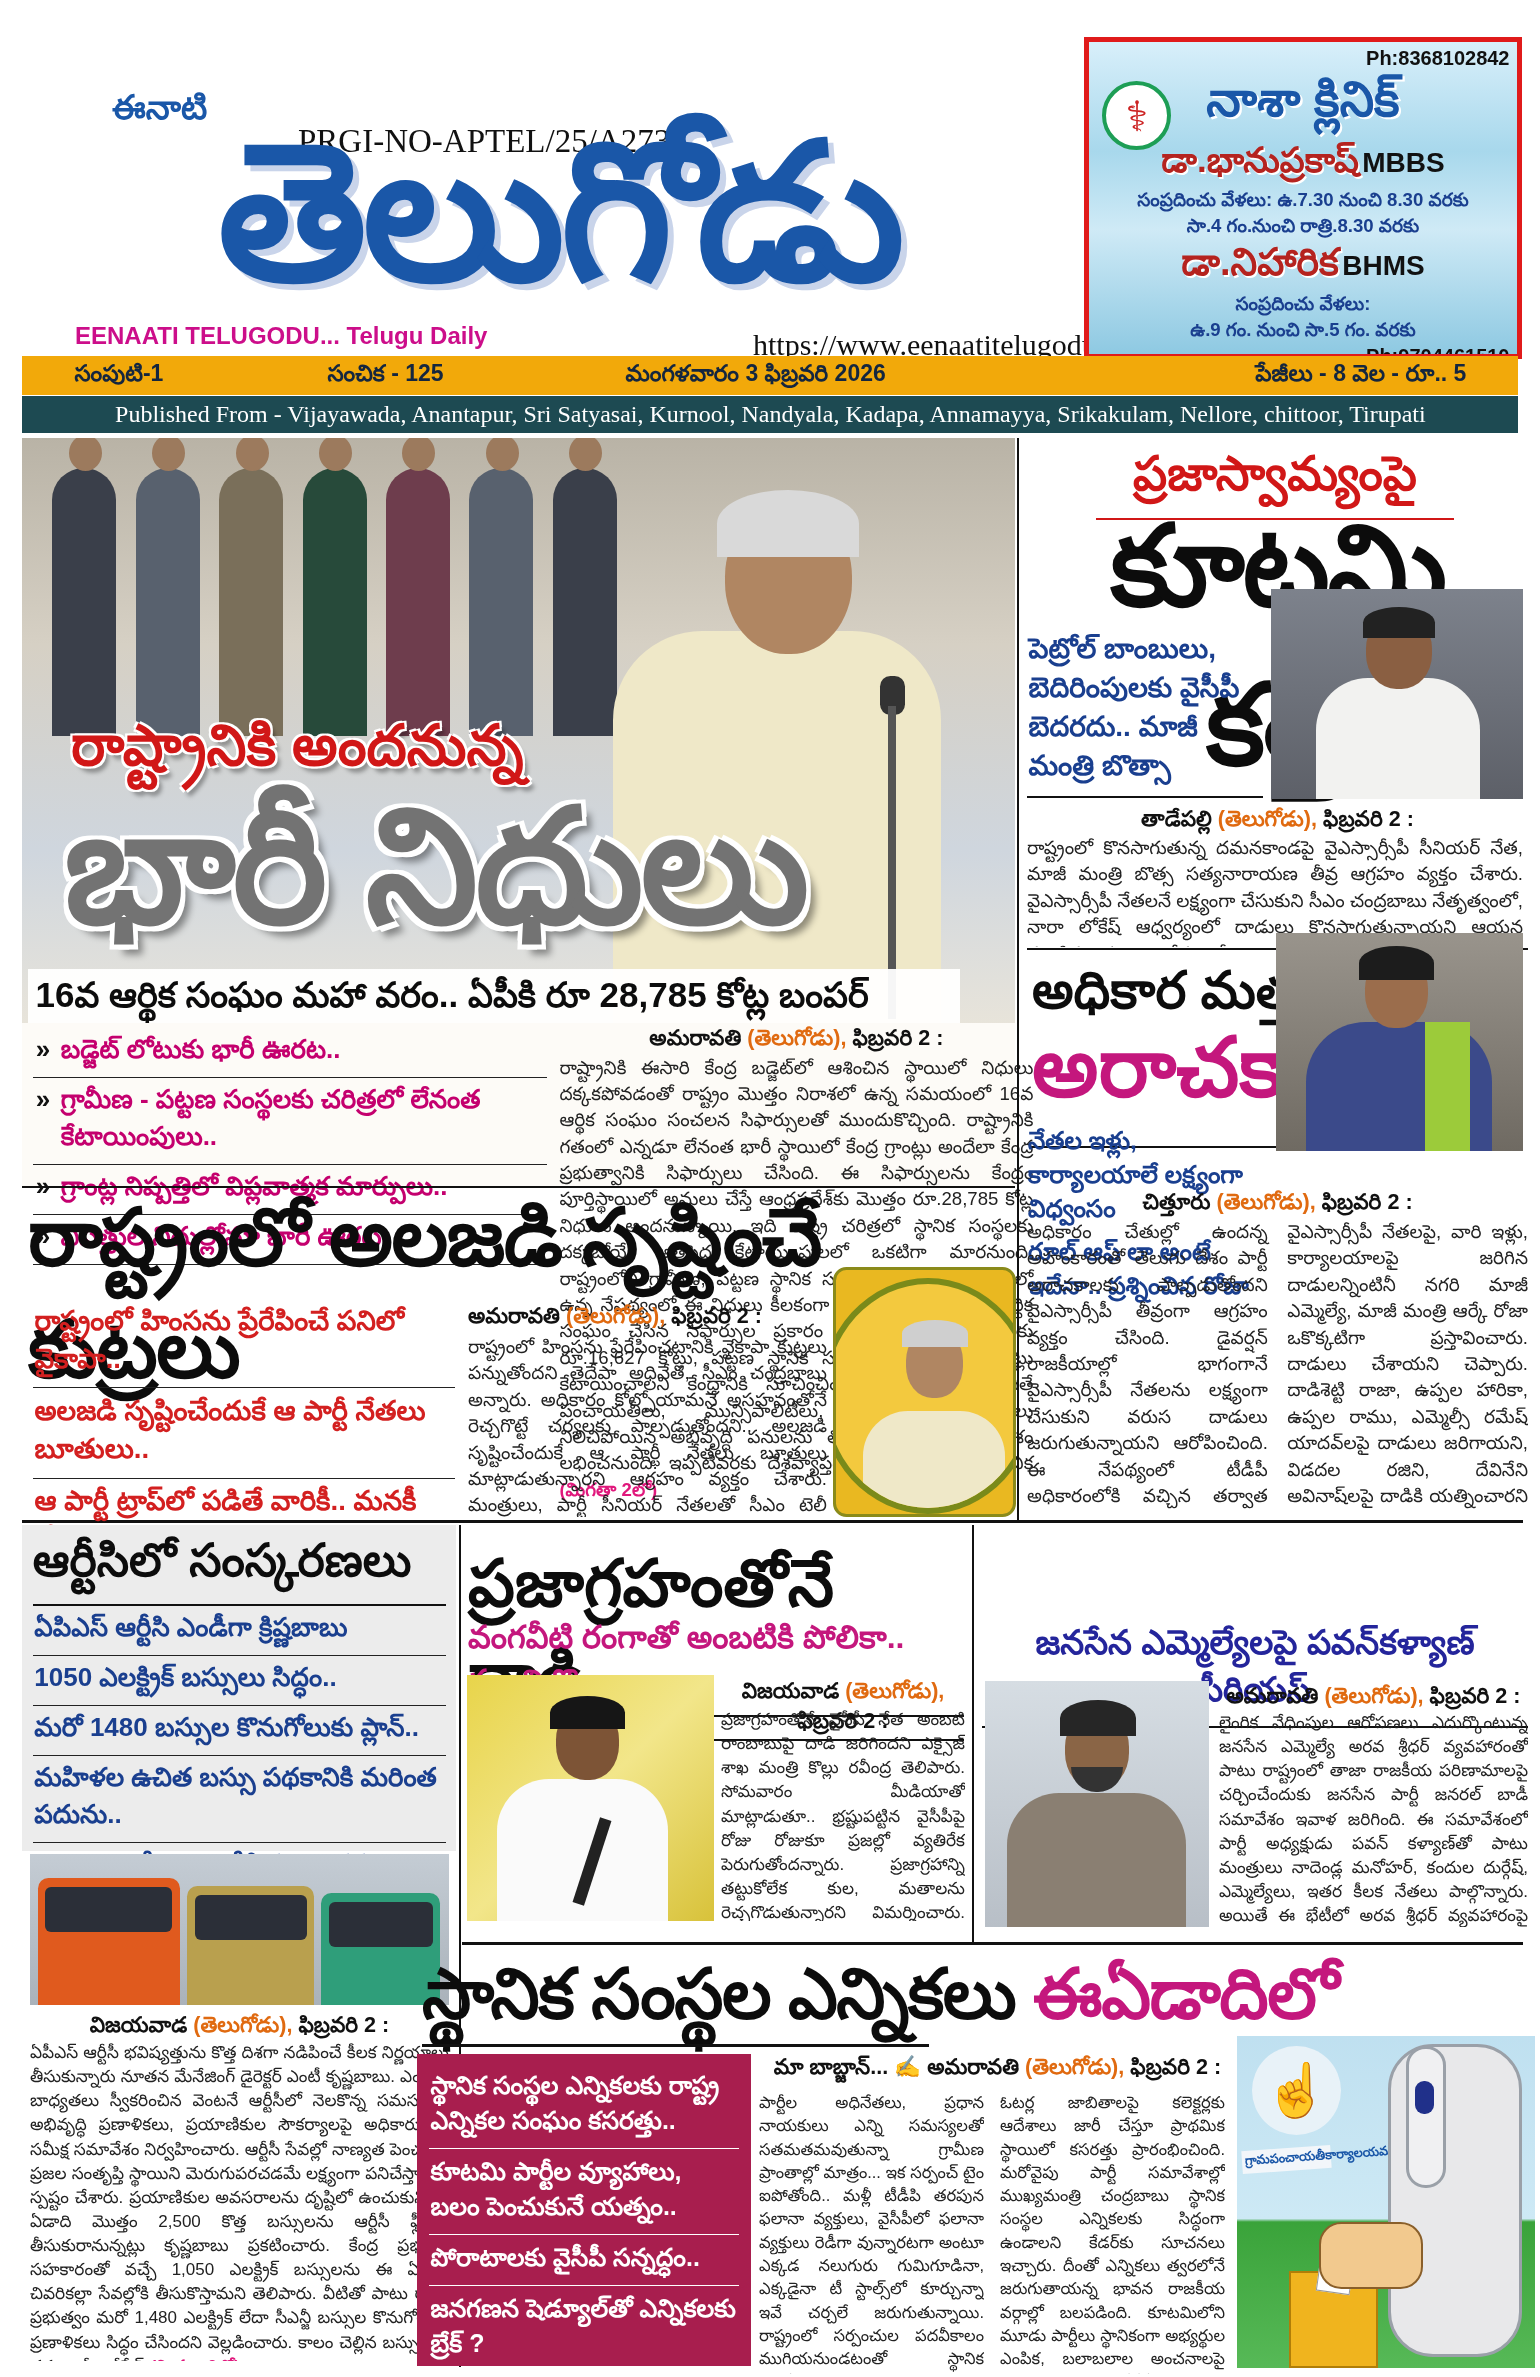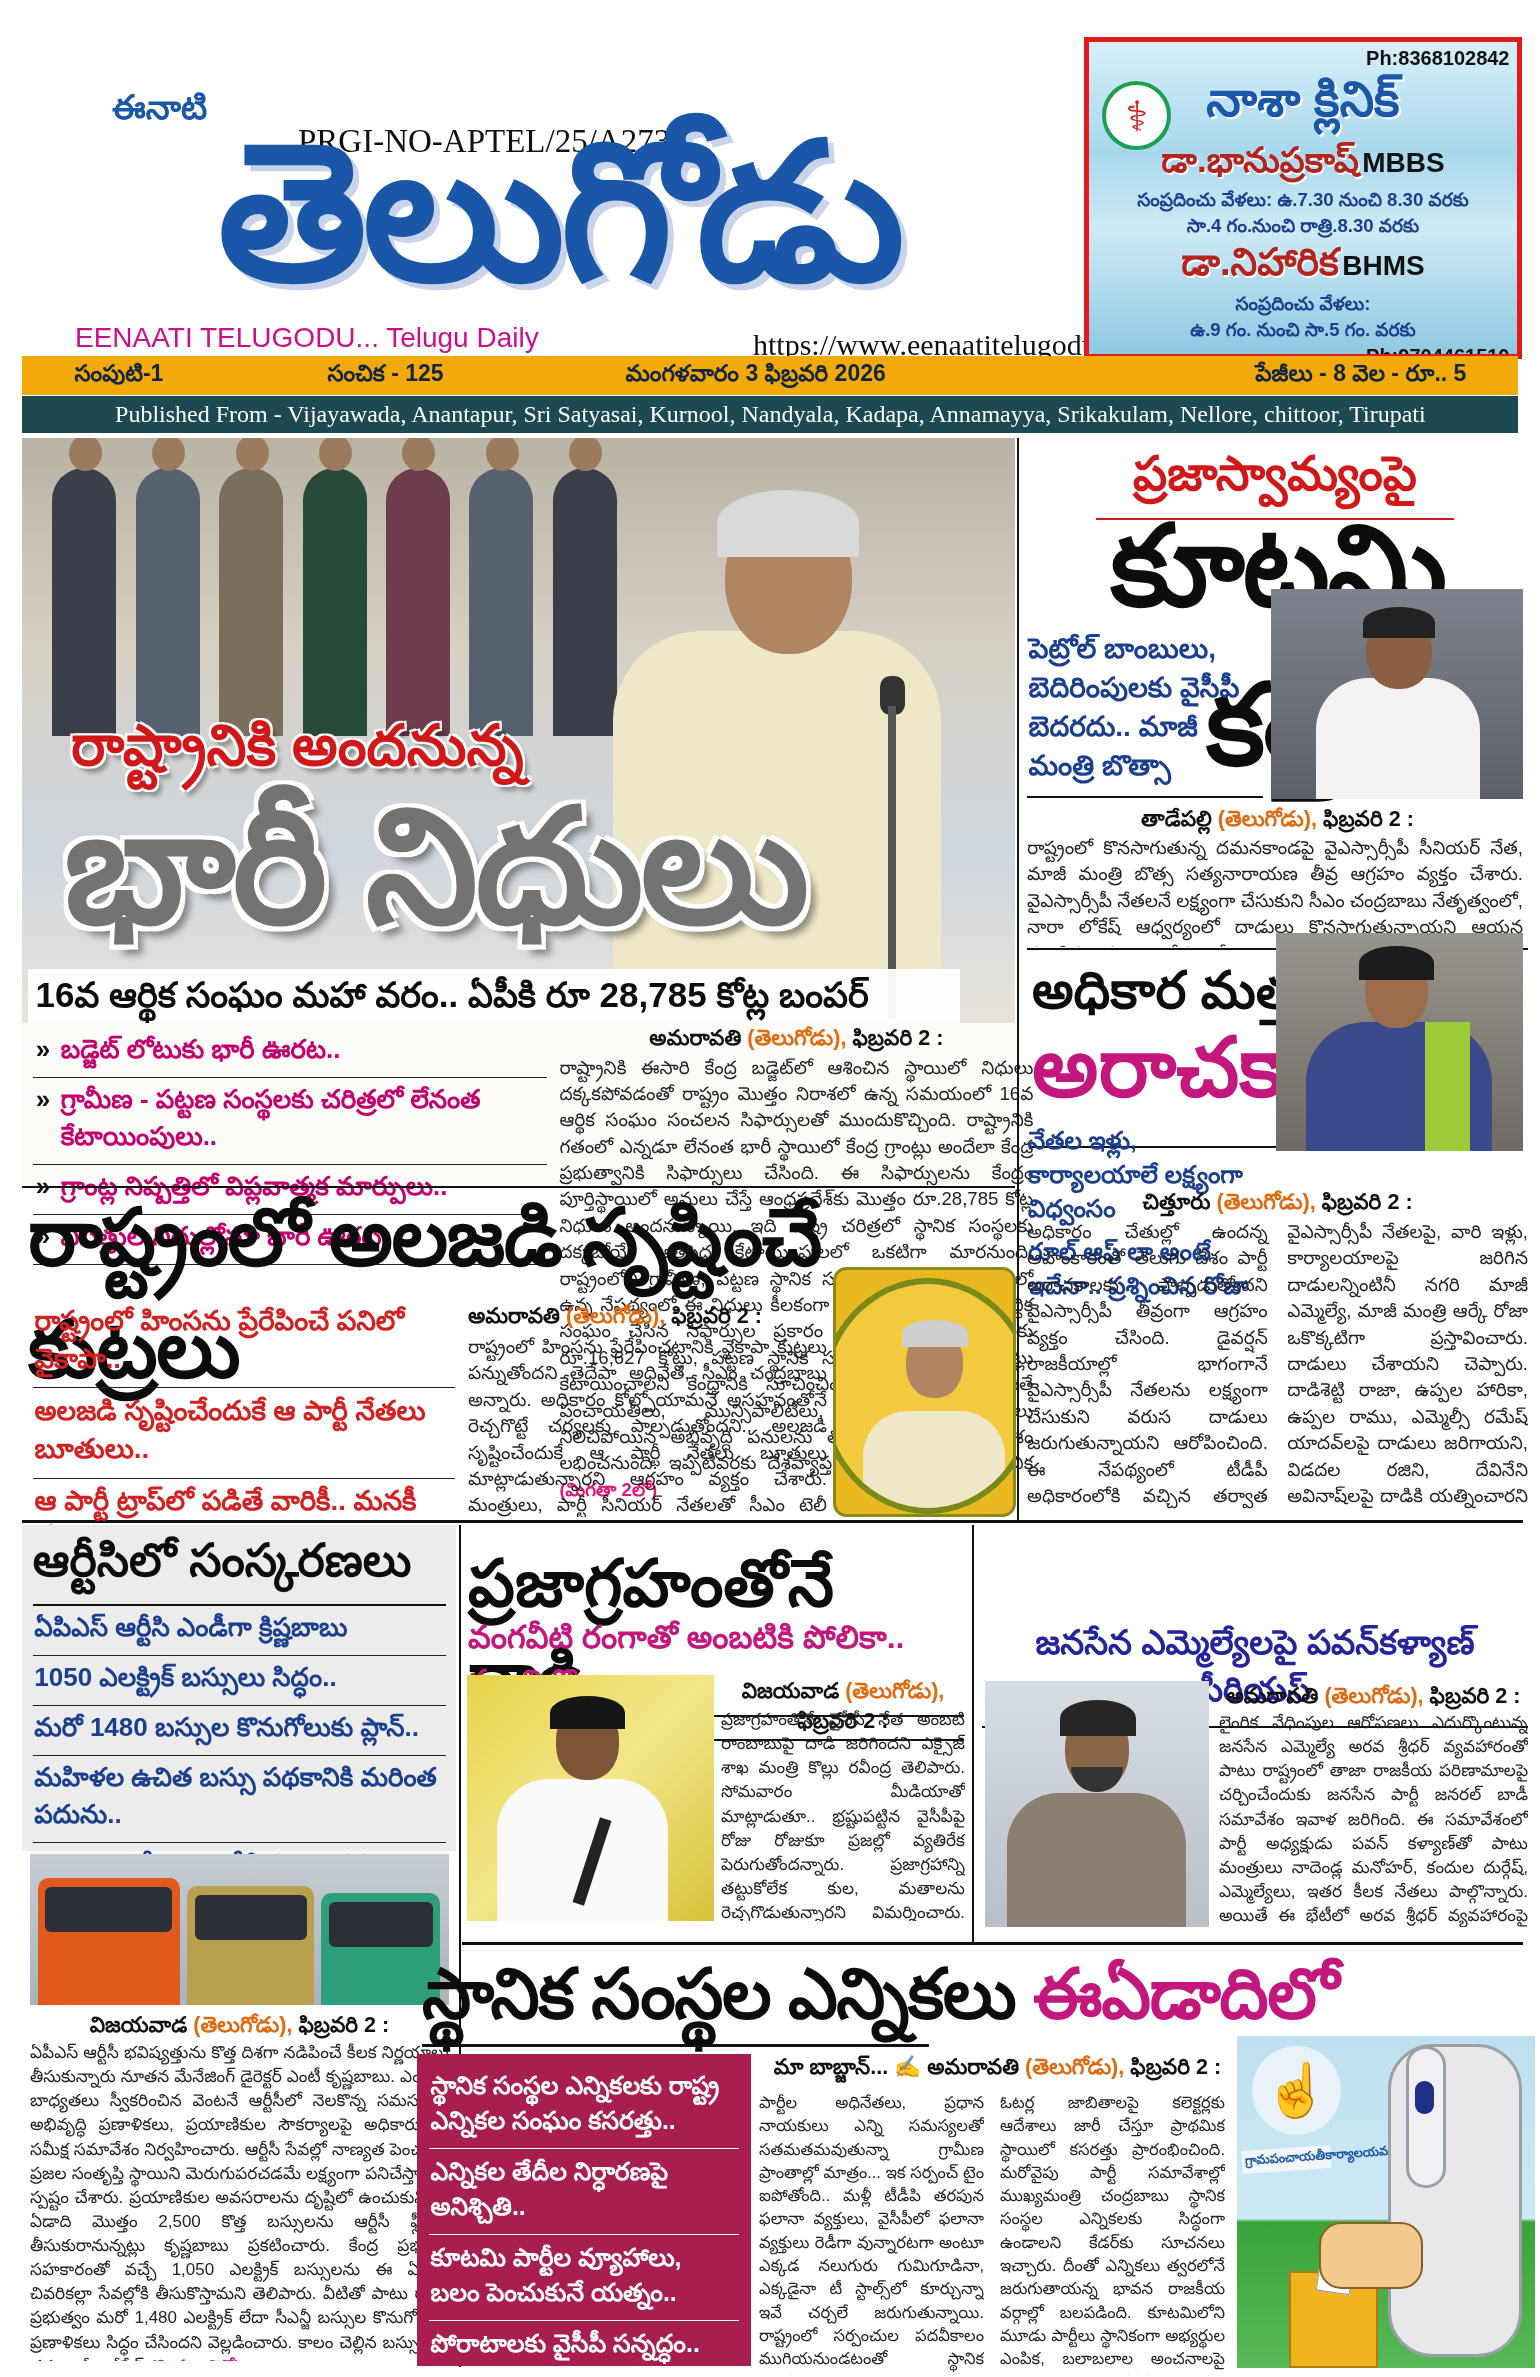--- a/index.html
+++ b/index.html
@@ -9,21 +9,21 @@
   .abs{position:absolute;}
   .serif{font-family:"Liberation Serif",serif;}
   .just{text-align:justify;}
   .rule{position:absolute;background:#111;}
   
   .brand-small{left:112px;top:88px;font-size:34px;font-weight:bold;color:#1a57a8;}
   .regno{left:298px;top:123px;font-size:33px;color:#111;}
   .masthead{left:45px;top:112px;width:1028px;text-align:center;font-size:192px;font-weight:bold;
             color:#1a57a8;letter-spacing:-4.5px;line-height:1.05;
             text-shadow:6px 6px 0 #c9d4ea;}
-  .tagline{left:75px;top:322px;font-size:28px;font-weight:normal;color:#cc0e8a;}
+  .tagline{left:75px;top:322px;font-size:24px;font-weight:bold;color:#cc0e8a;}
   .website{left:753px;top:328px;font-size:30px;color:#111;}
   
   .adbox{left:1084px;top:37px;width:438px;height:322px;border:5.2px solid #e01b1b;
          background:linear-gradient(180deg,#d8effa 0%,#a8d8ec 35%,#cfeaf6 60%,#8ec9e2 100%);
          text-align:center;padding:4.5px 7.5px;overflow:hidden;}
   .ad-ph{font-size:20px;font-weight:bold;text-align:right;color:#111;}
   .ad-logo{position:absolute;left:13.4px;top:39px;width:69px;height:69px;border-radius:50%;
            background:#fff;border:4.5px solid #1d9e55;color:#c22;font-size:42px;line-height:64px;}
   .ad-clinic{font-size:49px;font-weight:bold;color:#1a57a8;text-shadow:2.2px 2.2px 0 #ffffff;margin-top:1.5px;}
   .ad-doc1{font-size:35px;font-weight:bold;color:#b5231f;text-shadow:1.5px 1.5px 0 #fff;}
@@ -383,21 +383,20 @@
   <div class="rule" style="left:459px;top:1525px;width:2.2px;height:842px;"></div>
   <div class="rule" style="left:972px;top:1525px;width:2.2px;height:417px;"></div>
   <div class="rule" style="left:462px;top:1942px;width:1061px;height:3px;"></div>
 
   <div class="abs elect-head">
     <span>స్థానిక సంస్థల ఎన్నికలు</span><span class="pink"> ఈఏడాదిలో జరిగేనా ?</span>
   </div>
   <div class="abs elect-underline"></div>
   <div class="abs maroon-box">
     <div class="mrb">స్థానిక సంస్థల ఎన్నికలకు రాష్ట్ర ఎన్నికల సంఘం కసరత్తు..</div>
-    <div class="mrb">ఎన్నికల తేదీల నిర్ధారణపై అనిశ్చితి..</div>
     <div class="mrb">కూటమి పార్టీల వ్యూహాలు, బలం పెంచుకునే యత్నం..</div>
     <div class="mrb">పోరాటాలకు వైసీపీ సన్నద్ధం..</div>
     <div class="mrb">జనగణన షెడ్యూల్‌తో ఎన్నికలకు బ్రేక్ ?</div>
 
   </div>
   <div class="abs elect-dl dl">
     <span>మా బాబ్జాన్...</span>
     <span>✍</span>
     <span>అమరావతి</span>
     <span class="src">(తెలుగోడు),</span>

